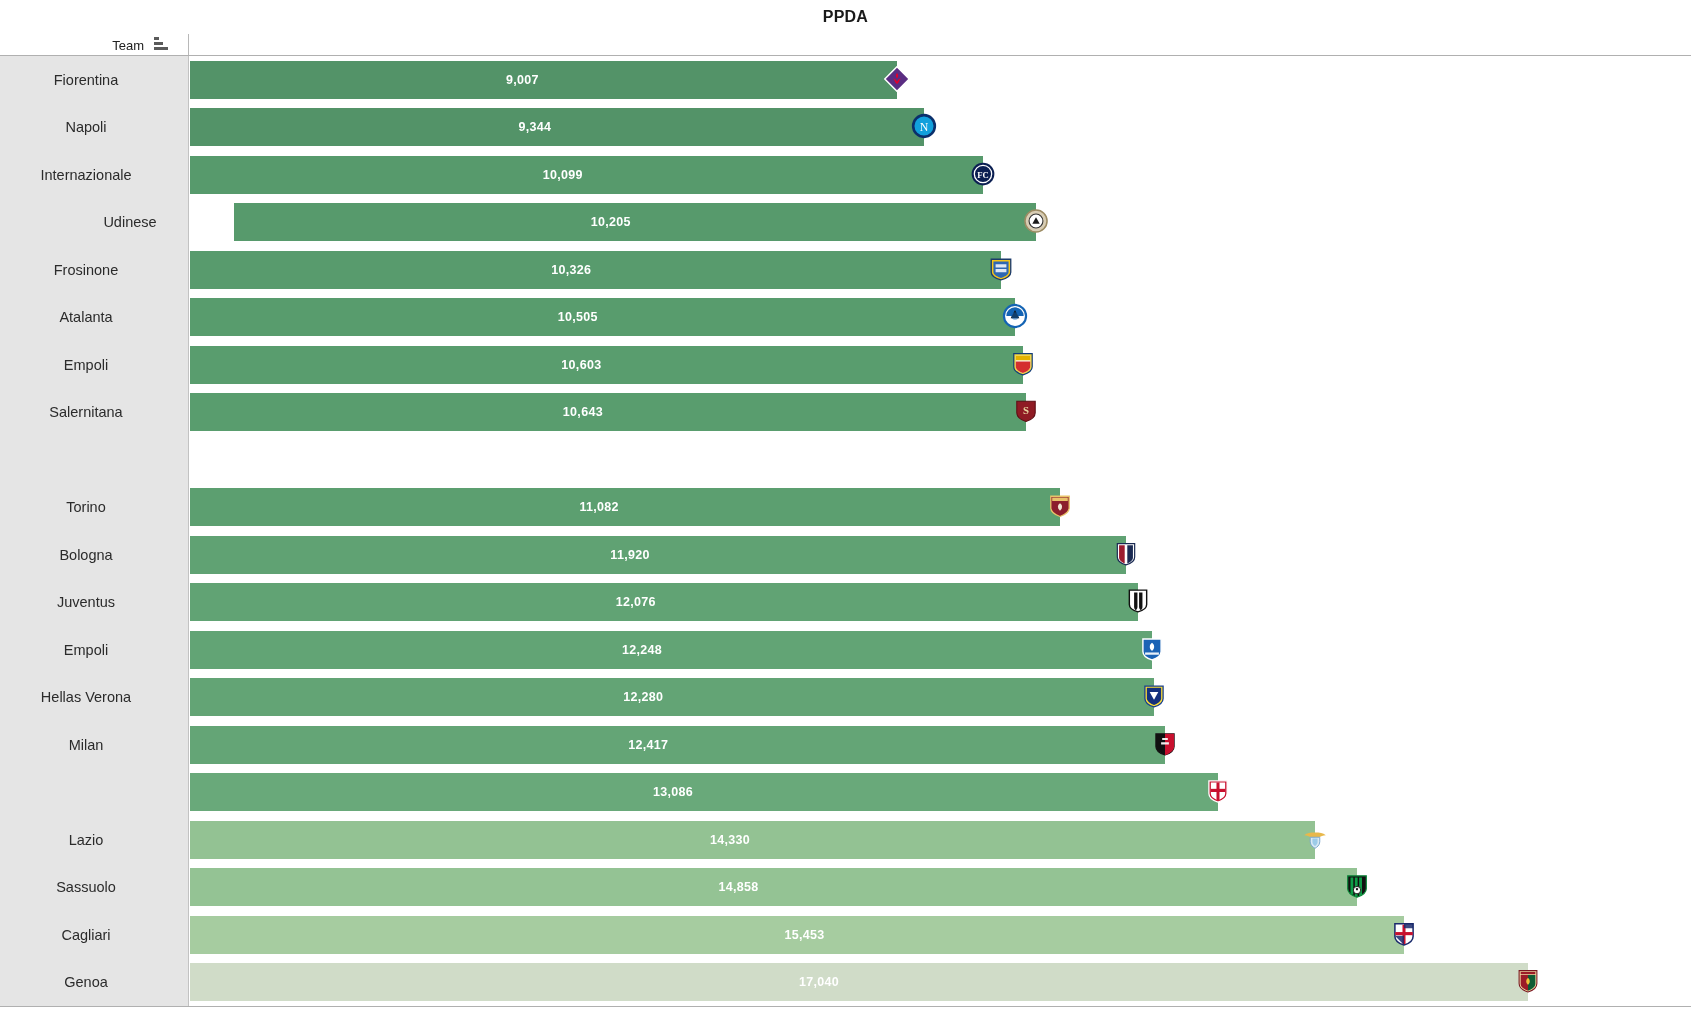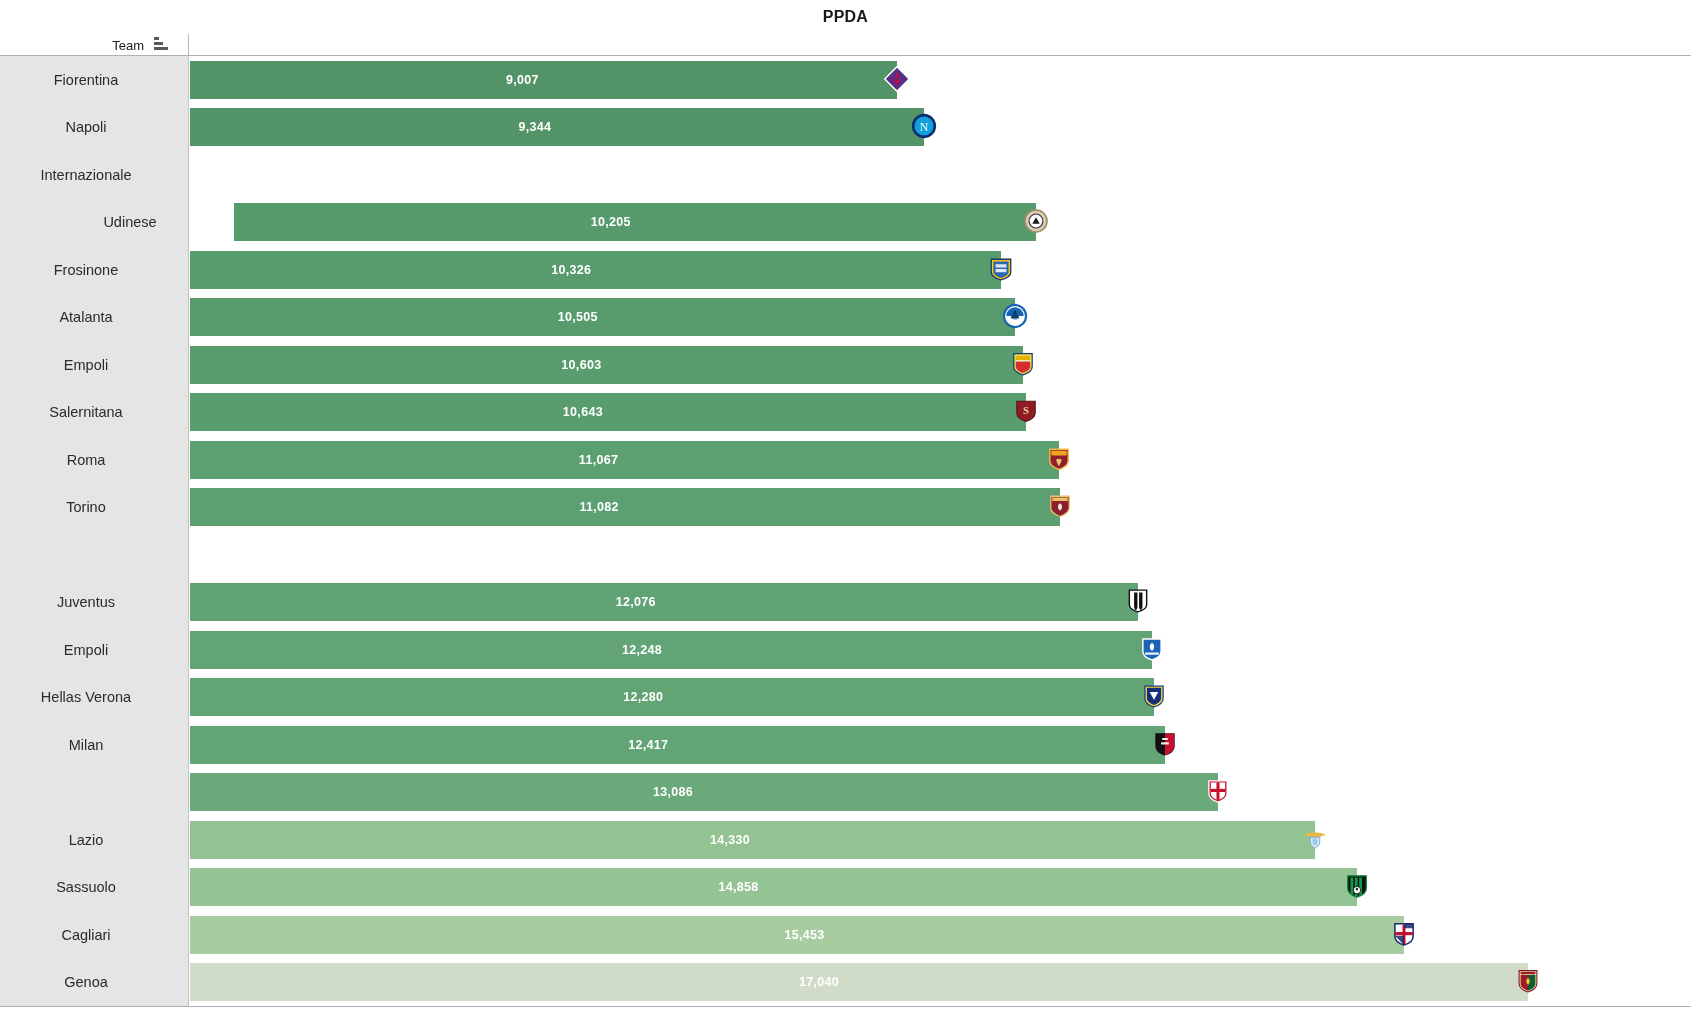--- a/index.html
+++ b/index.html
@@ -226,20 +226,29 @@
           <div class="bar" style="width: 733.883px; background: rgb(83, 147, 104);"></div>
           <div class="bar-value" style="left: 344.925px;">9,344</div>
           <span class="crest" style="left: 733.883px;"><svg viewBox="0 0 24 24">
               <circle cx="12" cy="12" r="10" fill="#12a0dc" stroke="#0b2f6b" stroke-width="2.4"></circle>
               <text x="12" y="16.5" font-size="11" font-family="Liberation Serif, serif" fill="#ffffff" text-anchor="middle">N</text>
             </svg></span>
         </div>
       </div>
       <div class="row" style="top: 95px; height: 47.5px;">
         <div class="row-label">Internazionale</div>
+        <div class="bar-track" style="top: 4.75px;">
+          <div class="bar" style="width: 793.181px; background: rgb(87, 154, 108);"></div>
+          <div class="bar-value" style="left: 372.795px;">10,099</div>
+          <span class="crest" style="left: 793.181px;"><svg viewBox="0 0 24 24">
+              <circle cx="12" cy="12" r="10.5" fill="#0b1f52"></circle>
+              <circle cx="12" cy="12" r="8" fill="none" stroke="#ffffff" stroke-width="1.2"></circle>
+              <text x="12" y="15.5" font-size="8" font-weight="bold" fill="#ffffff" text-anchor="middle" font-family="Liberation Serif, serif">FC</text>
+            </svg></span>
+        </div>
       </div>
       <div class="row" style="top: 142.5px; height: 47.5px; margin-left: 44px;">
         <div class="row-label">Udinese</div>
         <div class="bar-track" style="top: 4.75px;">
           <div class="bar" style="width: 801.506px; background: rgb(87, 154, 108);"></div>
           <div class="bar-value" style="left: 376.708px;">10,205</div>
           <span class="crest" style="left: 801.506px;"><svg viewBox="0 0 24 24">
               <circle cx="12" cy="12" r="10.2" fill="#d8cdb4" stroke="#9c8b63" stroke-width="1.4"></circle>
               <circle cx="12" cy="12" r="6.4" fill="#ffffff" stroke="#333" stroke-width="1"></circle>
               <path d="M8.6 14.6 12 8.6l3.4 6z" fill="#1a1a1a"></path>
@@ -288,41 +297,41 @@
         <div class="row-label">Salernitana</div>
         <div class="bar-track" style="top: 4.75px;">
           <div class="bar" style="width: 835.907px; background: rgb(89, 157, 110);"></div>
           <div class="bar-value" style="left: 392.876px;">10,643</div>
           <span class="crest" style="left: 835.907px;"><svg viewBox="0 0 24 24">
               <path d="M3.5 3h17v10.5c0 4.4-5 7-8.5 8.2C8.5 20.5 3.5 17.9 3.5 13.5z" fill="#8f1b24" stroke="#5d0f16" stroke-width="1"></path>
               <text x="12" y="15" font-size="10" font-weight="bold" fill="#e9d8a0" text-anchor="middle" font-family="Liberation Serif, serif">S</text>
             </svg></span>
         </div>
       </div>
-      <div class="row" style="top: 380px; height: 47.5px;">
-        <div class="row-label">Roma</div>
-        <div class="bar-track" style="top: 4.75px;">
-          <div class="bar" style="width: 869.208px; background: rgb(92, 159, 112);"></div>
-          <div class="bar-value" style="left: 408.528px;">11,067</div>
-          <span class="crest" style="left: 869.208px;"><svg viewBox="0 0 24 24">
-              <path d="M3.5 3h17v10.5c0 4.4-5 7-8.5 8.2C8.5 20.5 3.5 17.9 3.5 13.5z" fill="#8e1f2f" stroke="#f0bc42" stroke-width="1.3"></path>
-              <rect x="4.8" y="4.4" width="14.4" height="4.3" rx="1" fill="#f0a31e"></rect>
-              <path d="M9.4 12.4c1.4-.9 3.6-.9 5 0-.4 3-1.8 4.9-2.5 6-.7-1.1-2.1-3-2.5-6z" fill="#e8c36a"></path>
-            </svg></span>
-        </div>
-      </div>
       <div class="row" style="top: 427.5px; height: 47.5px;">
         <div class="row-label">Torino</div>
         <div class="bar-track" style="top: 4.75px;">
           <div class="bar" style="width: 870.386px; background: rgb(92, 159, 112);"></div>
           <div class="bar-value" style="left: 409.082px;">11,082</div>
           <span class="crest" style="left: 870.386px;"><svg viewBox="0 0 24 24">
               <path d="M3.5 3h17v10.5c0 4.4-5 7-8.5 8.2C8.5 20.5 3.5 17.9 3.5 13.5z" fill="#8b1e2d" stroke="#e8c36a" stroke-width="1.2"></path>
               <rect x="4.8" y="4.2" width="14.4" height="3.2" fill="#e8c36a"></rect>
               <path d="M12 9.4c2.2 1.3 2.6 4.4.6 6.4l-.6.6-.6-.6c-2-2-1.6-5.1.6-6.4z" fill="#efe6d2"></path>
+            </svg></span>
+        </div>
+      </div>
+      <div class="row" style="top: 475px; height: 47.5px;">
+        <div class="row-label">Bologna</div>
+        <div class="bar-track" style="top: 4.75px;">
+          <div class="bar" style="width: 936.203px; background: rgb(96, 162, 115);"></div>
+          <div class="bar-value" style="left: 440.016px;">11,920</div>
+          <span class="crest" style="left: 936.203px;"><svg viewBox="0 0 24 24">
+              <path d="M4 2.5h16v12.2c0 4-4.6 6.4-8 7.3-3.4-.9-8-3.3-8-7.3z" fill="#ffffff" stroke="#1a2a52" stroke-width="1.1"></path>
+              <path d="M5.6 4h5.2v16.6c-2.6-.9-5.2-2.6-5.2-5.6z" fill="#9c1b2e"></path>
+              <path d="M13.2 4h5.2v11c0 3-2.6 4.7-5.2 5.6z" fill="#1a2a52"></path>
             </svg></span>
         </div>
       </div>
       <div class="row" style="top: 522.5px; height: 47.5px;">
         <div class="row-label">Juventus</div>
         <div class="bar-track" style="top: 4.75px;">
           <div class="bar" style="width: 948.456px; background: rgb(97, 163, 116);"></div>
           <div class="bar-value" style="left: 445.774px;">12,076</div>
           <span class="crest" style="left: 948.456px;"><svg viewBox="0 0 24 24">
               <path d="M4 2h16v13.2c0 3.6-4.4 5.8-8 6.8-3.6-1-8-3.2-8-6.8z" fill="#ffffff" stroke="#111" stroke-width="1.3"></path>

